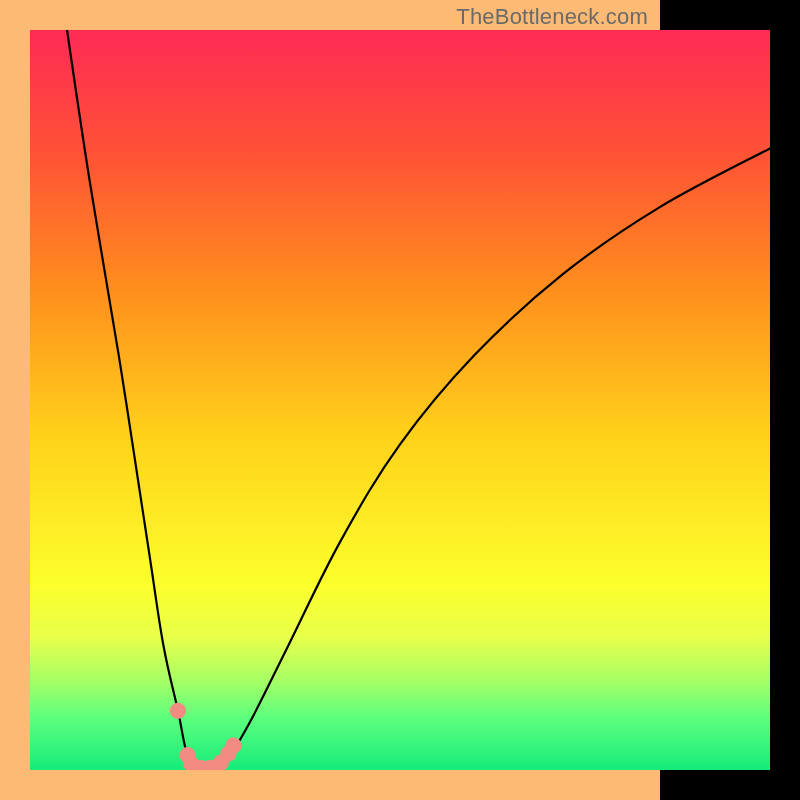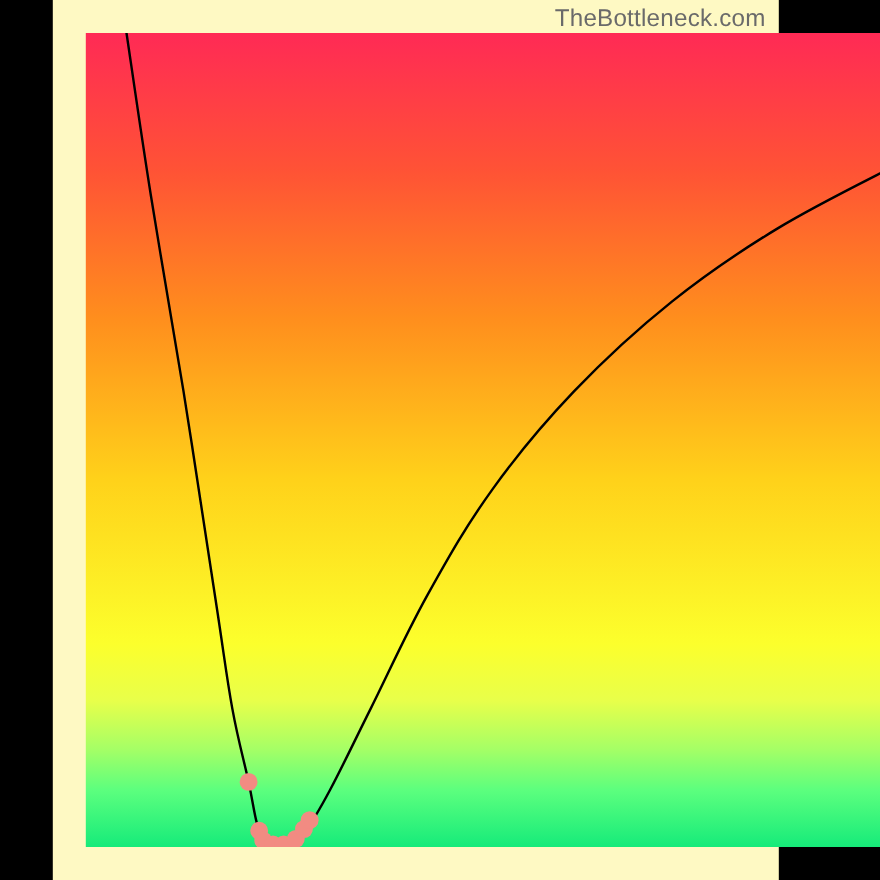--- a/index.html
+++ b/index.html
@@ -8,22 +8,21 @@
     width: 800px;
     height: 800px;
     overflow: hidden;
     background: #000;
     font-family: Arial, Helvetica, sans-serif;
   }
   .stage {
     position: relative;
     width: 660px;
     height: 800px;
-    background: #fef9c3;
-    margin-left: 48px;
+    background: #fdba74;
   }
   .plot {
     position: absolute;
     left: 30px;
     top: 30px;
     width: 740px;
     height: 740px;
     background: linear-gradient(
       to bottom,
       #ff2a55 0%,

